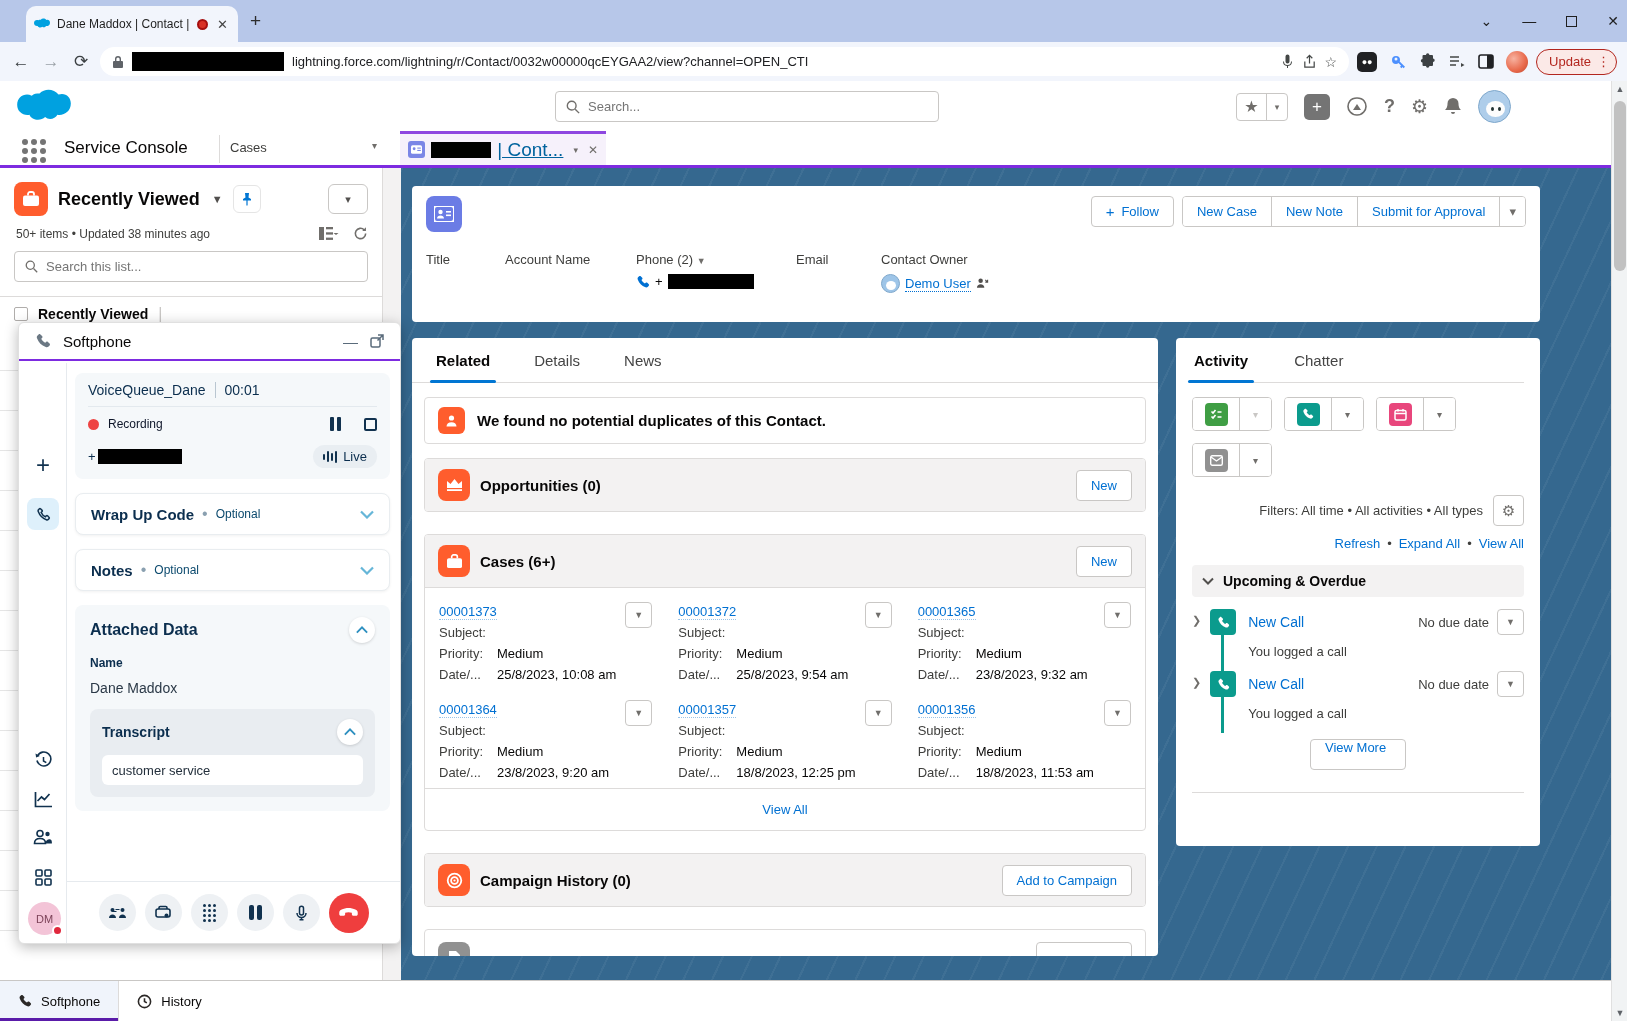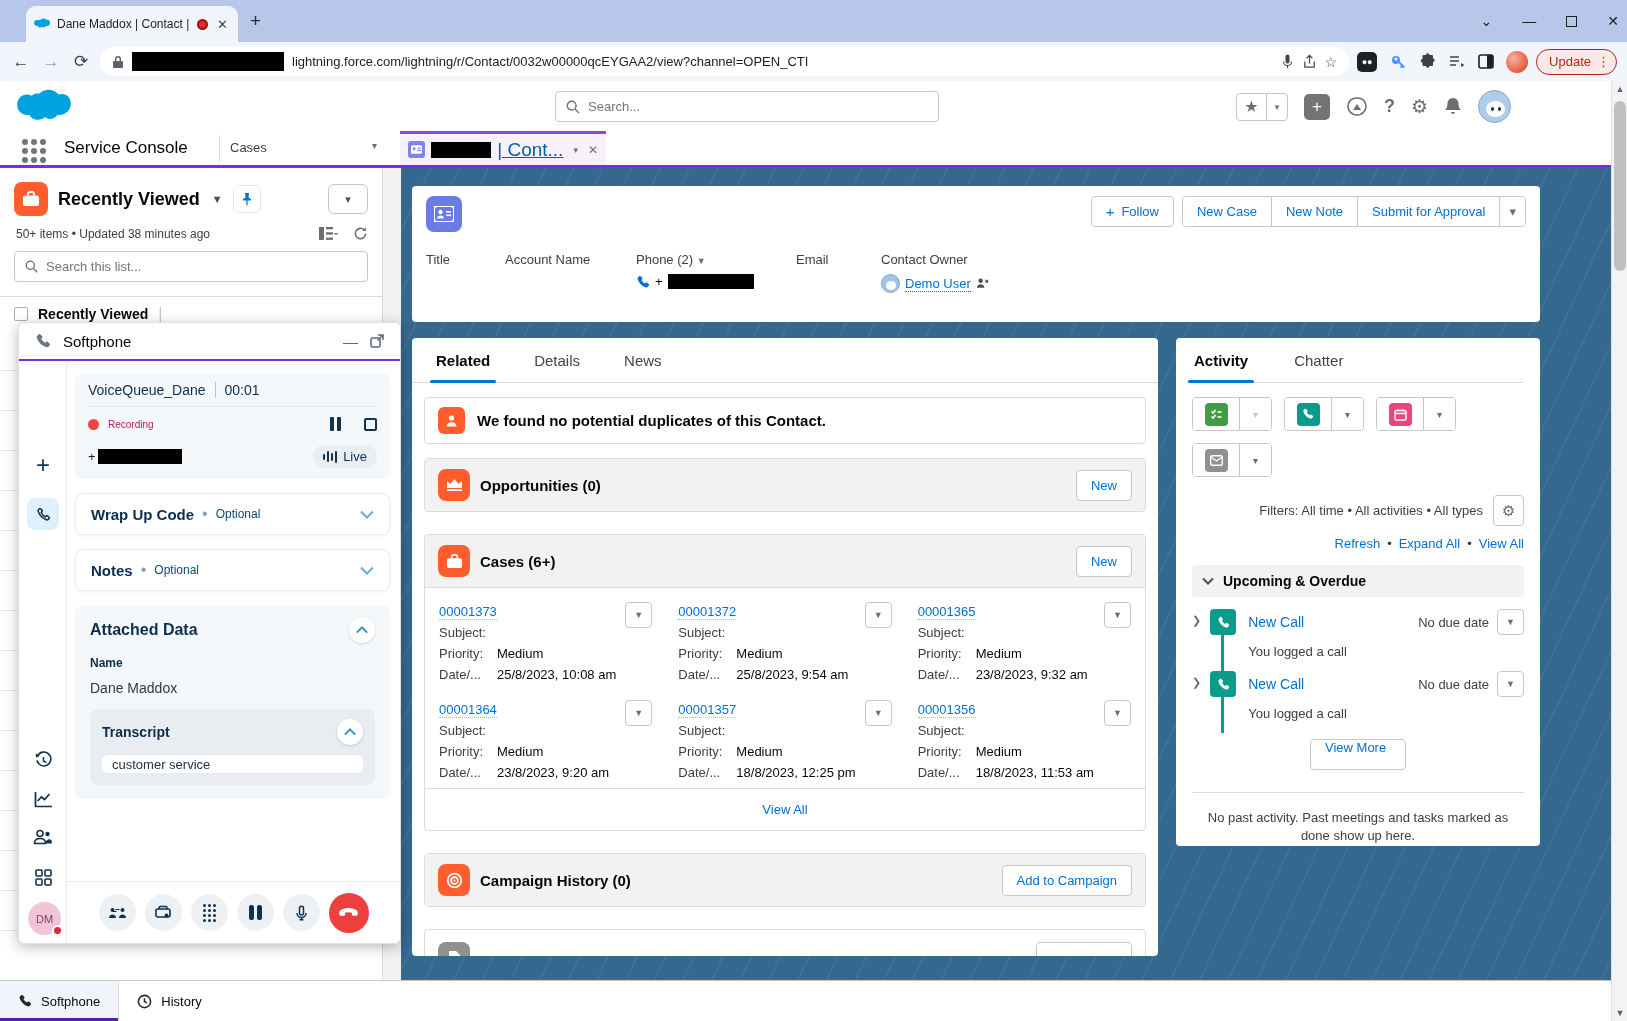--- a/index.html
+++ b/index.html
@@ -164,21 +164,21 @@
   .dm-av { position:absolute; left:9px; bottom:8px; width:33px; height:33px; border-radius:50%; background:#f3c4d7;
            display:flex; align-items:center; justify-content:center; font-size:11px; color:#7c4258; }
   .dm-dot { position:absolute; right:-2px; bottom:-1px; width:11px; height:11px; border-radius:50%; background:#e0273c; border:2px solid #fff; }
   .sp-content { position:absolute; left:48px; right:0; top:0; bottom:0; padding:10px 10px 0 8px; }
   .cc-status { text-align:right; font-size:17px; font-weight:bold; color:#0b2e4e; padding:4px 4px 12px 0; }
   .callcard { background:#f5f8fa; border-radius:8px; padding:9px 13px; }
   .call-r1 { display:flex; align-items:center; gap:9px; font-size:14px; color:#0b2e4e; padding-bottom:8px; border-bottom:1px solid #e3e9ee; }
   .call-bar { width:1px; height:16px; background:#b9c6d1; }
   .call-r2 { display:flex; align-items:center; gap:9px; padding:10px 0; }
   .rec-dot2 { width:11px; height:11px; border-radius:50%; background:#ee4443; }
-  .rec-txt { color:#be185d; font-size:10px; flex:1; }
+  .rec-txt { color:#0f172a; font-size:12px; flex:1; }
   .pause-bars { display:flex; gap:3px; }
   .pause-bars i { width:4px; height:14px; background:#11324f; border-radius:1px; }
   .stop-sq { width:13px; height:13px; border:2px solid #11324f; border-radius:2px; margin-left:14px; }
   .call-r3 { display:flex; align-items:center; padding:4px 0 2px 0; font-size:13px; color:#0b2e4e; }
   .live-pill { margin-left:auto; background:#e9eef2; border-radius:12px; padding:4px 10px; display:flex; align-items:center; gap:6px; font-size:13px; color:#0b2e4e; }
   .wave { display:flex; gap:2px; align-items:center; }
   .wave i { width:2px; background:#11324f; border-radius:1px; }
   .sp-sec { margin-top:14px; background:#fff; border:1px solid #e9edf0; border-radius:8px; box-shadow:0 1px 3px rgba(0,0,0,.06);
             padding:11px 15px; display:flex; align-items:center; gap:8px; }
   .sp-sec b { font-size:15px; color:#0b2e4e; }
@@ -187,21 +187,21 @@
   .chev { margin-left:auto; }
   .attached { margin-top:14px; background:#f5f8fa; border-radius:8px; padding:12px 15px 14px 15px; }
   .att-head { display:flex; align-items:center; }
   .att-head b { font-size:16px; color:#0b2e4e; }
   .chev-circle { margin-left:auto; width:26px; height:26px; border-radius:50%; background:#fff; box-shadow:0 1px 3px rgba(0,0,0,.15); display:flex; align-items:center; justify-content:center; }
   .att-lab { margin-top:13px; font-size:12px; font-weight:bold; color:#0b2e4e; }
   .att-val { margin-top:10px; font-size:14px; color:#2b3947; }
   .transcript { margin-top:13px; background:#e9edf1; border-radius:8px; padding:10px 12px 12px 12px; }
   .tr-head { display:flex; align-items:center; }
   .tr-head b { font-size:14px; color:#0b2e4e; }
-  .tr-input { margin-top:10px; width:100%; height:18px; border:none; border-radius:6px; background:#fff; padding:0 10px; font-size:13px; color:#24303c; font-family:"Liberation Sans",sans-serif; }
+  .tr-input { margin-top:10px; width:100%; height:30px; border:none; border-radius:6px; background:#fff; padding:0 10px; font-size:13px; color:#24303c; font-family:"Liberation Sans",sans-serif; }
   .sp-controls { position:absolute; left:48px; right:0; bottom:0; height:62px; border-top:1px solid #e6eaee; display:flex; align-items:center; justify-content:center; gap:9px; }
   .ctl { width:37px; height:37px; border-radius:50%; background:#eef1f4; display:flex; align-items:center; justify-content:center; color:#11324f; }
   .ctl.end { width:40px; height:40px; background:#ef3e3e; }
   .dialpad { display:grid; grid-template-columns:repeat(3,3px); grid-gap:2px; }
   .dialpad i { width:3px; height:3px; border-radius:50%; background:#11324f; }
 
   
   .utilbar { position:absolute; left:0; top:980px; width:1611px; height:41px; background:#fff; border-top:1px solid #c9c7c5; display:flex; }
   .util-tab { display:flex; align-items:center; gap:9px; padding:0 18px; font-size:13px; color:#080707; position:relative; }
   .util-tab.active { background:#f0f4fb; border-right:1px solid #dddbda; }
@@ -740,21 +740,20 @@
             <span class="tl-title">New Call</span>
             <span class="tl-due">No due date</span>
             <span class="tl-menu">▼</span>
           </div>
           <div class="tl-desc">You logged a call</div>
         </div>
       </div>
 
       <span class="btn viewmore" style="justify-content:center">View More</span>
       <div class="act-div"></div>
-      <div class="act-empty">No past activity. Past meetings and tasks marked as done show up here.</div>
     </div>
   </div>
 
   <div class="softphone">
     <div class="sp-head">
       <svg width="16" height="16" viewBox="0 0 16 16">
           <path fill="#6b7884" d="M3.6 1.4c.5-.5 1.3-.5 1.8 0l1.7 1.7c.5.5.5 1.3 0 1.8l-.9.9c.9 1.7 2.3 3.1 4 4l.9-.9c.5-.5 1.3-.5 1.8 0l1.7 1.7c.5.5.5 1.3 0 1.8l-1 1c-.7.7-1.8 1-2.8.6C6.3 12.2 3.8 9.7 2 5.2c-.4-1-.2-2.1.6-2.8z"></path>
         </svg>
       <span class="sp-title">Softphone</span>
       <span class="sp-min">—</span>

